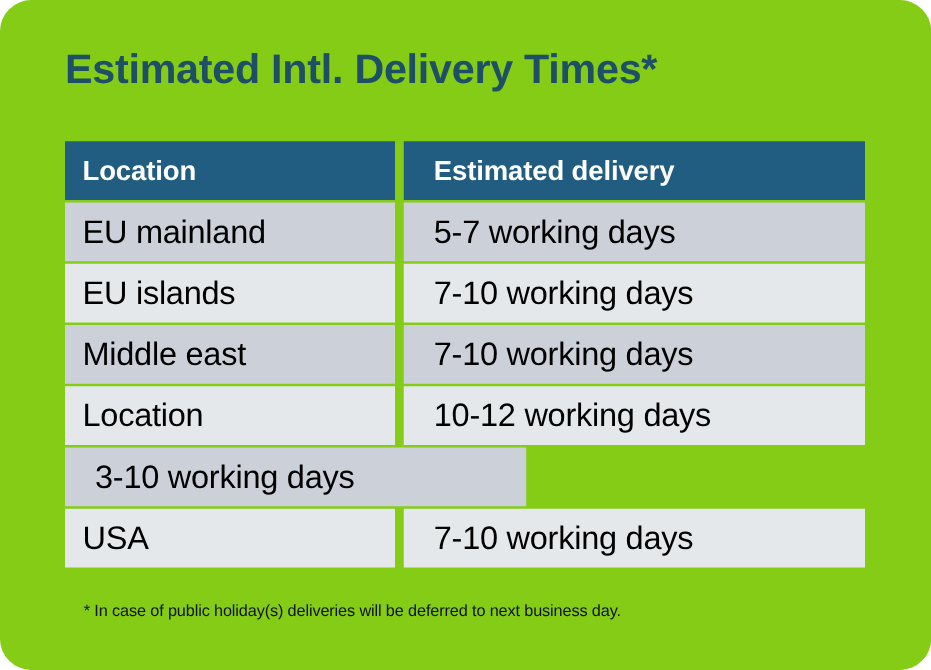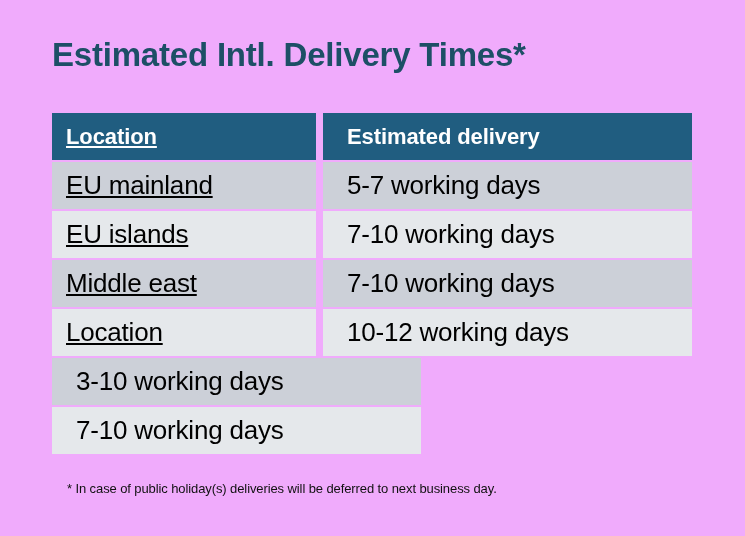--- a/index.html
+++ b/index.html
@@ -10,21 +10,22 @@
     width: 745px;
     height: 536px;
     background: #ffffff;
     font-family: "Liberation Sans", sans-serif;
     overflow: hidden;
   }
   .page {
     position: relative;
     width: 745px;
     height: 536px;
-    background: #f0abfc;
+    background: #84cc16;
+    border-radius: 25px;
   }
   .title {
     position: absolute;
     left: 52px;
     top: 36px;
     font-size: 33px;
     font-weight: 700;
     letter-spacing: -0.2px;
     color: #1d4f66;
     white-space: nowrap;
@@ -44,21 +45,20 @@
     height: 47px;
   }
   .cell {
     display: flex;
     align-items: center;
     box-sizing: border-box;
   }
   .cell-loc {
     width: 264px;
     padding-left: 14px;
-    text-decoration: underline;
   }
   .cell-eta {
     width: 369px;
     padding-left: 24px;
   }
   .header-row .cell {
     background: #205d80;
     color: #ffffff;
     font-size: 22px;
     font-weight: 700;
@@ -119,20 +119,21 @@
     <div class="row data-row alt-light">
       <div class="cell cell-loc">Location</div>
       <div class="cell cell-eta">10-12 working days</div>
     </div>
 
     <div class="row data-row alt-dark">
       <div class="cell cell-eta">3-10 working days</div>
     </div>
 
     <div class="row data-row alt-light">
+      <div class="cell cell-loc">USA</div>
       <div class="cell cell-eta">7-10 working days</div>
     </div>
 
   </div>
 
   <div class="footnote">* In case of public holiday(s) deliveries will be deferred to next business day.</div>
 
 </div>
 
 </body></html>

